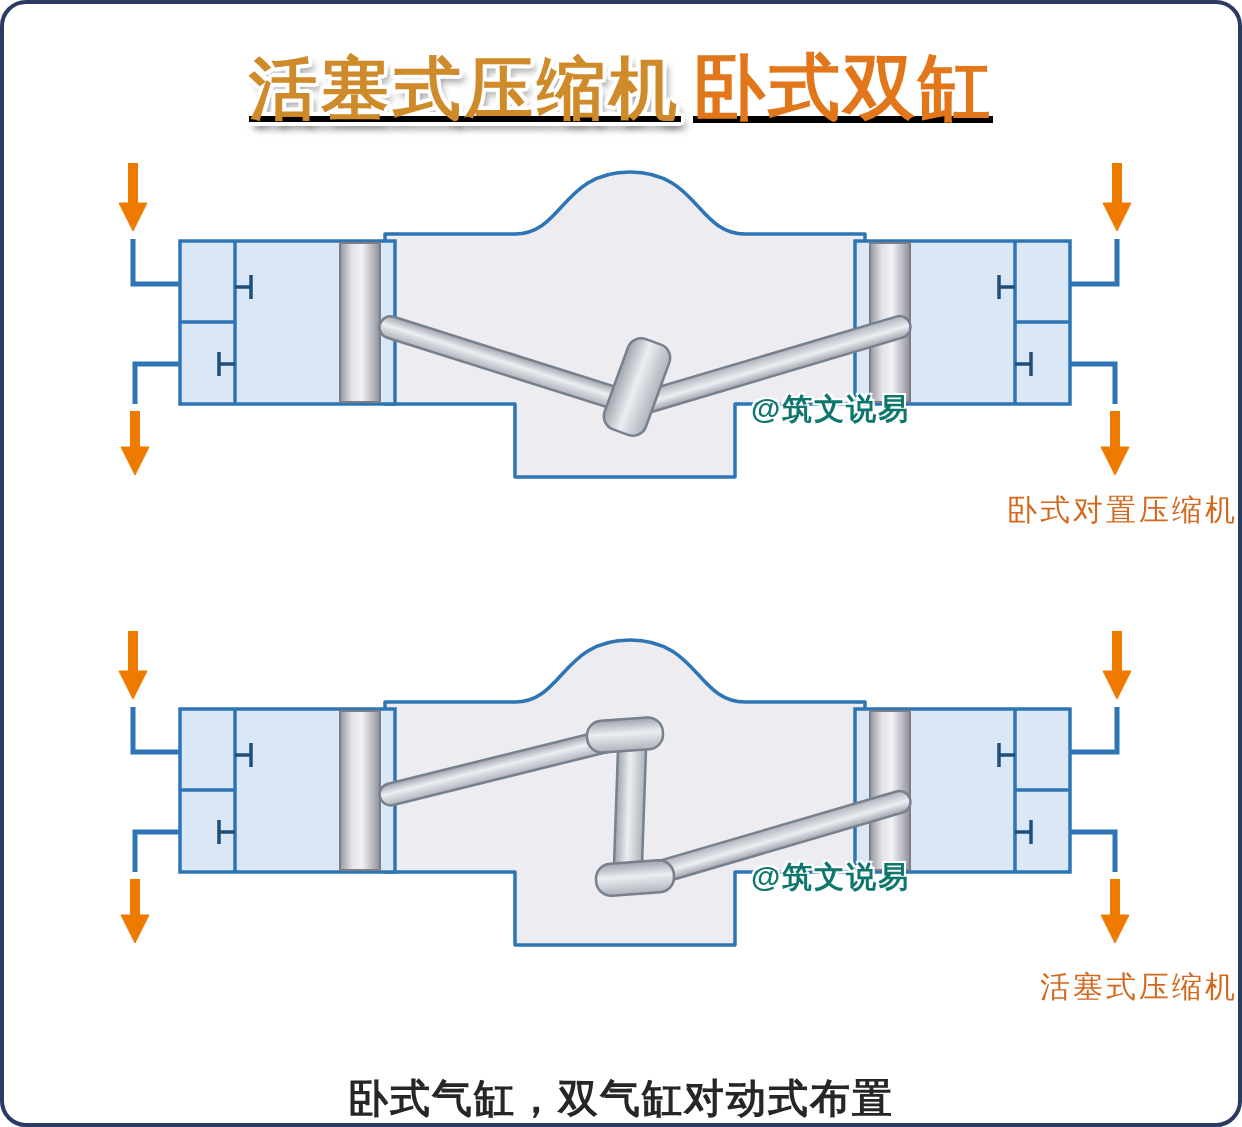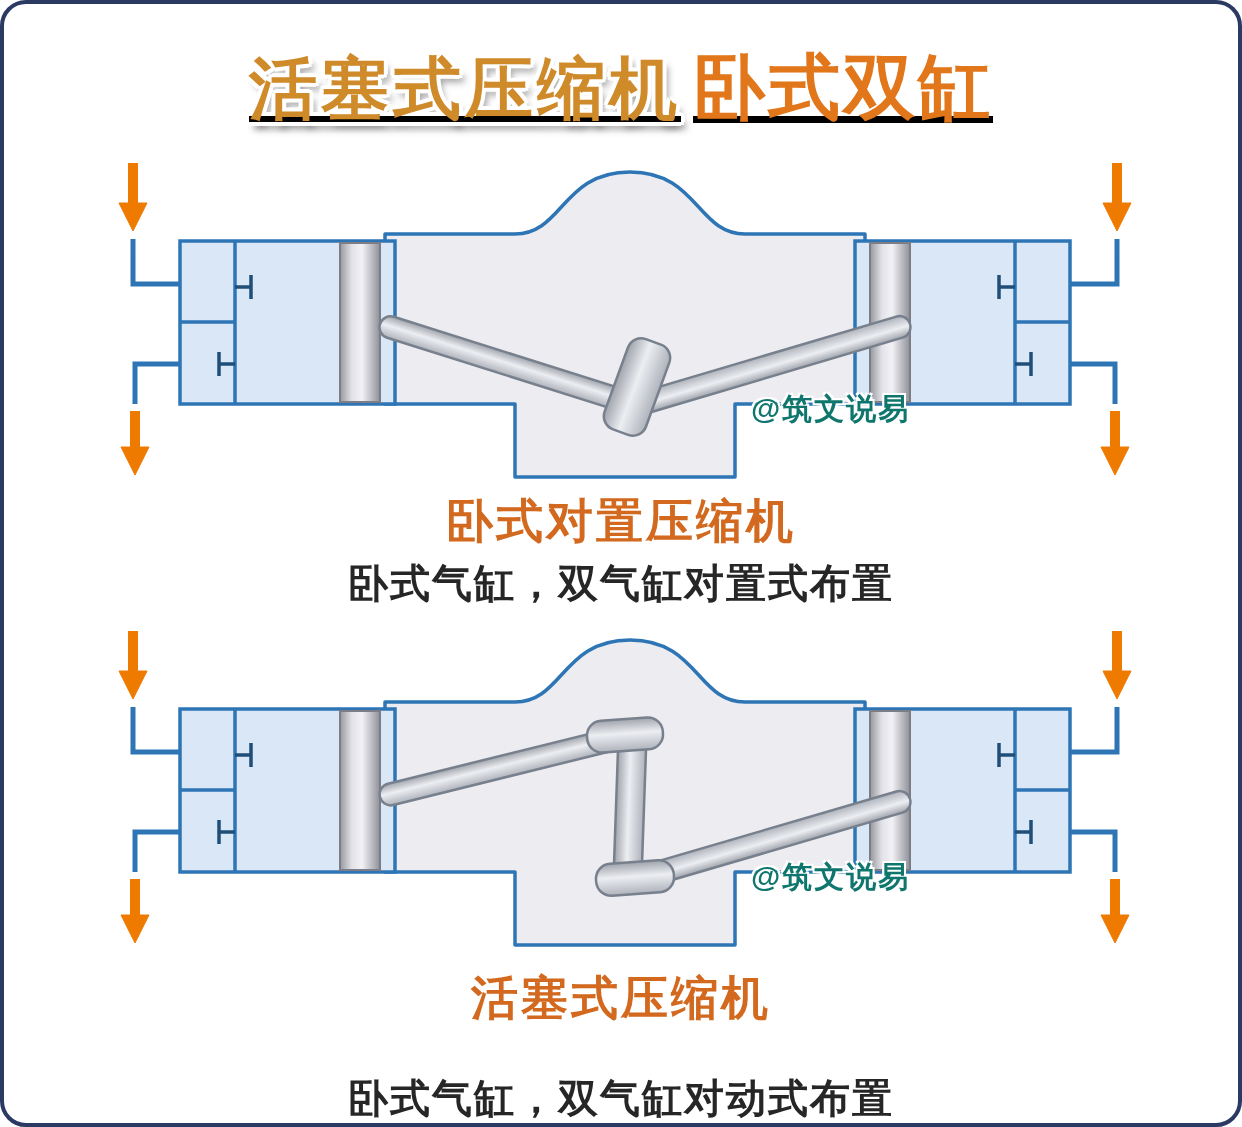--- a/index.html
+++ b/index.html
@@ -38,22 +38,22 @@
   .watermark{
     position:absolute;left:666px;top:222px;
     font-size:30px;font-weight:bold;color:#0f766e;letter-spacing:2px;
     text-shadow:
       -2px -2px 0 #ffffff, 2px -2px 0 #ffffff,
       -2px  2px 0 #ffffff, 2px  2px 0 #ffffff;
     white-space:nowrap;
     margin-top:8px;
   }
   .cap-title{
-    position:absolute;left:0;width:100%;text-align:center;
-    font-size:47px;font-weight:bold;color:#d2691e;letter-spacing:3px;
+    position:absolute;left:0;width:100%;text-align:right;
+    font-size:30px;font-weight:normal;color:#d2691e;letter-spacing:3px;
   }
   .cap-desc{
     position:absolute;left:0;width:100%;text-align:center;
     font-size:40px;font-weight:bold;color:#262626;letter-spacing:2px;
   }
   .cap-title.c1{top:486px;}
   .cap-desc.d1{top:552px;}
   .cap-title.c2{top:963px;}
   .cap-desc.d2{top:1031px;margin-top:36px;}
   .defs-holder{position:absolute;width:0;height:0;overflow:hidden;}
@@ -157,21 +157,20 @@
         <g>
           <line x1="1030" y1="252" x2="1030" y2="290" stroke-width="10"></line>
             <polygon points="1016,288 1044,288 1030,316" stroke-width="1"></polygon>
         </g>
       </g>
     </svg>
     <div class="watermark">@筑文说易</div>
   </div>
 
   <div class="cap-title c1">卧式对置压缩机</div>
-  <div class="cap-desc d1">卧式气缸，双气缸对置式布置</div>
 
   <div class="fig fig2">
     <svg viewBox="0 0 1080 330" width="1080" height="330">
 
       <path d="M 300,75 L 430,75 C 478,75 477,13 545,13 C 613,13 612,75 660,75 L 780,75 L 780,245 L 650,245 L 650,318 L 430,318 L 430,245 L 300,245 Z" fill="#ededf1" stroke="#2e75b6" stroke-width="3.5" stroke-linejoin="round"></path>
 
       <g stroke="#2e75b6" stroke-width="3.5">
         <rect x="95" y="82" width="215" height="163" fill="#d9e7f6"></rect>
         <line x1="150" y1="82" x2="150" y2="245"></line>
         <line x1="95" y1="163" x2="150" y2="163"></line>

